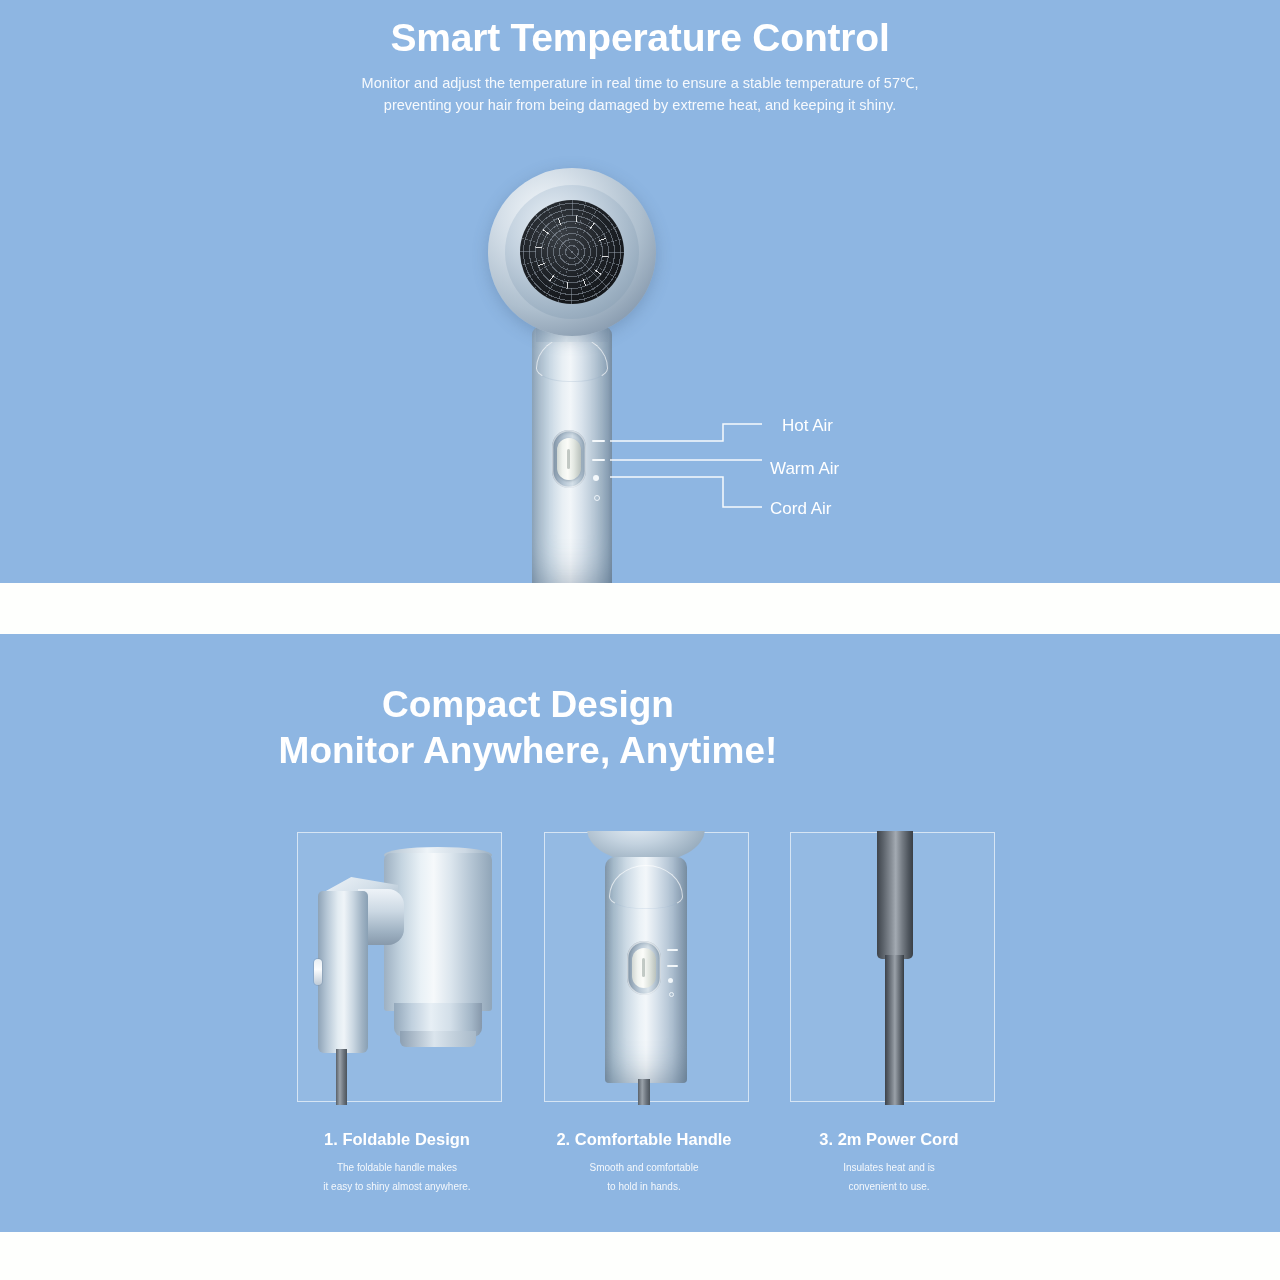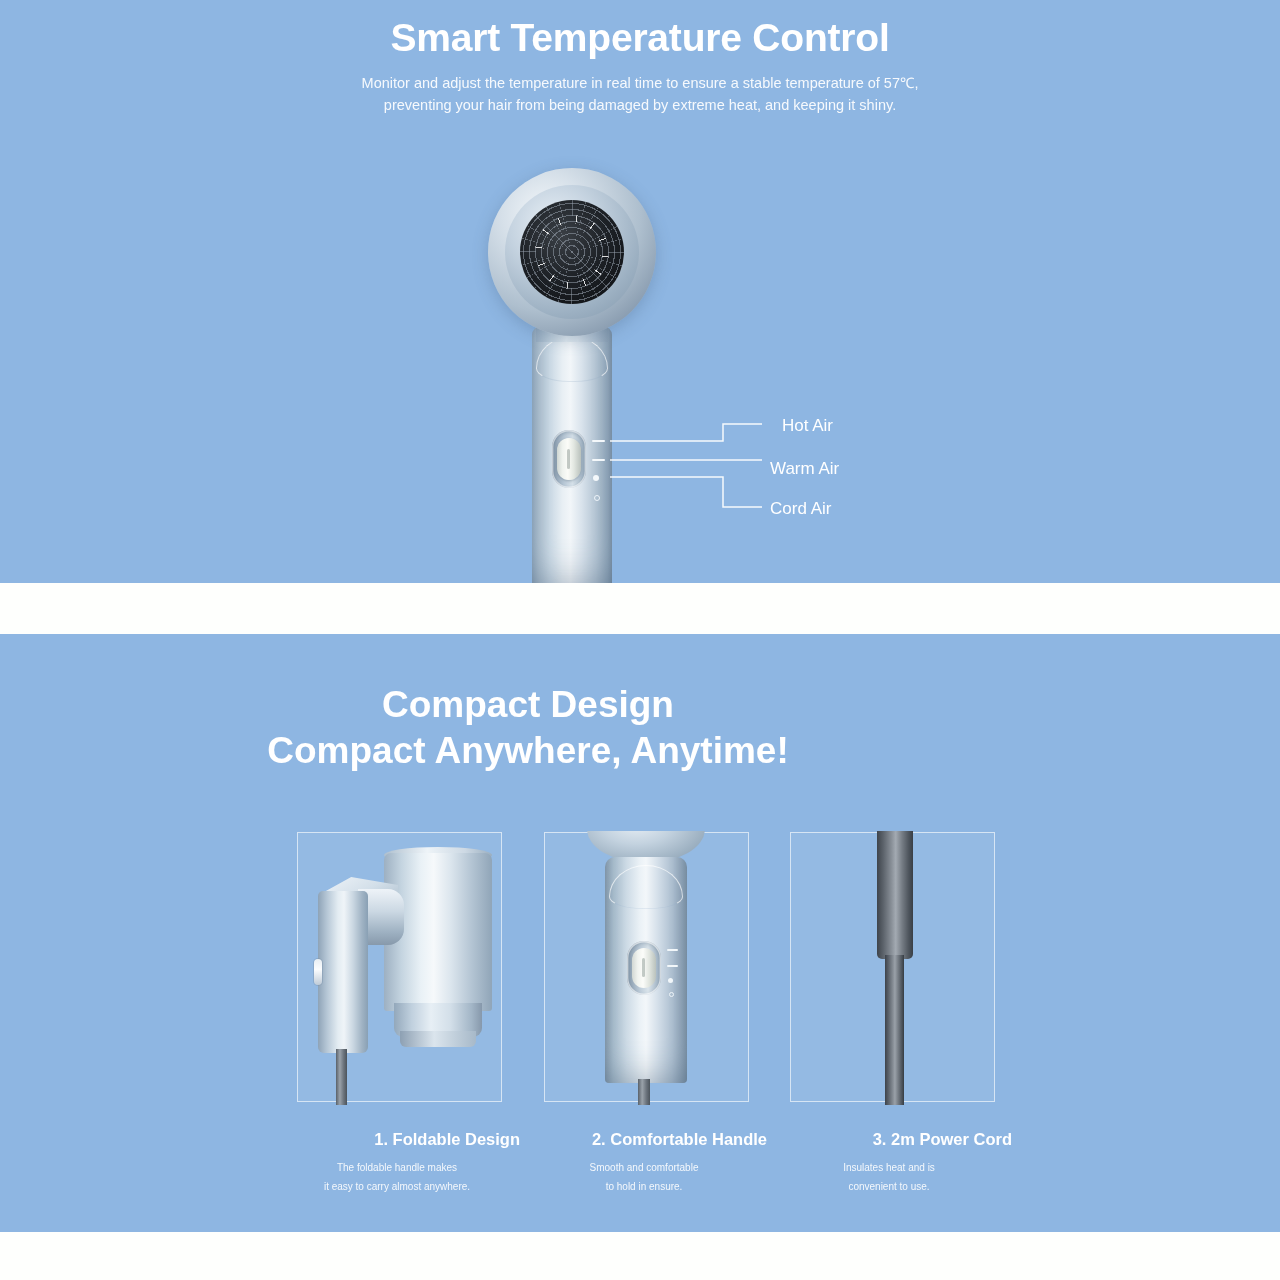--- a/index.html
+++ b/index.html
@@ -382,21 +382,20 @@
     text-align: center;
   }
   .cap-1 { left: 274px; }
   .cap-2 { left: 521px; }
   .cap-3 { left: 766px; }
   .cap-title {
     font-size: 16.5px;
     font-weight: bold;
     color: #ffffff;
     margin-bottom: 9px;
-    text-align: right;
   }
   .cap-body {
     font-size: 10px;
     line-height: 19px;
     color: rgba(255,255,255,.9);
   }
 
   .footer-white {
     position: absolute;
     left: 0; top: 1232px;
@@ -456,21 +455,21 @@
     <div class="callout-label lbl-warm">Warm Air</div>
     <div class="callout-label lbl-cold">Cord Air</div>
   </section>
 
   <div class="gap-band"></div>
 
   <section class="section-two">
 
     <h2 class="headline2">
       <span>Compact Design</span><br>
-      <span>Compact Anywhere, Anytime!</span>
+      <span>Monitor Anywhere, Anytime!</span>
     </h2>
 
     <div class="cards">
 
       <div class="card card-1">
         <div class="card-clip">
           <div class="f-barrel-top"></div>
           <div class="f-barrel"></div>
           <div class="f-barrel-foot"></div>
           <div class="f-barrel-lip"></div>
@@ -504,29 +503,29 @@
           <div class="c3-sleeve"></div>
           <div class="c3-cord"></div>
         </div>
       </div>
     </div>
 
     <div class="cap cap-1">
       <div class="cap-title">1. Foldable Design</div>
       <div class="cap-body">
         <span>The foldable handle makes</span><br>
-        <span>it easy to carry almost anywhere.</span>
+        <span>it easy to shiny almost anywhere.</span>
       </div>
     </div>
 
     <div class="cap cap-2">
       <div class="cap-title">2. Comfortable Handle</div>
       <div class="cap-body">
         <span>Smooth and comfortable</span><br>
-        <span>to hold in ensure.</span>
+        <span>to hold in hands.</span>
       </div>
     </div>
 
     <div class="cap cap-3">
       <div class="cap-title">3. 2m Power Cord</div>
       <div class="cap-body">
         <span>Insulates heat and is</span><br>
         <span>convenient to use.</span>
       </div>
     </div>

